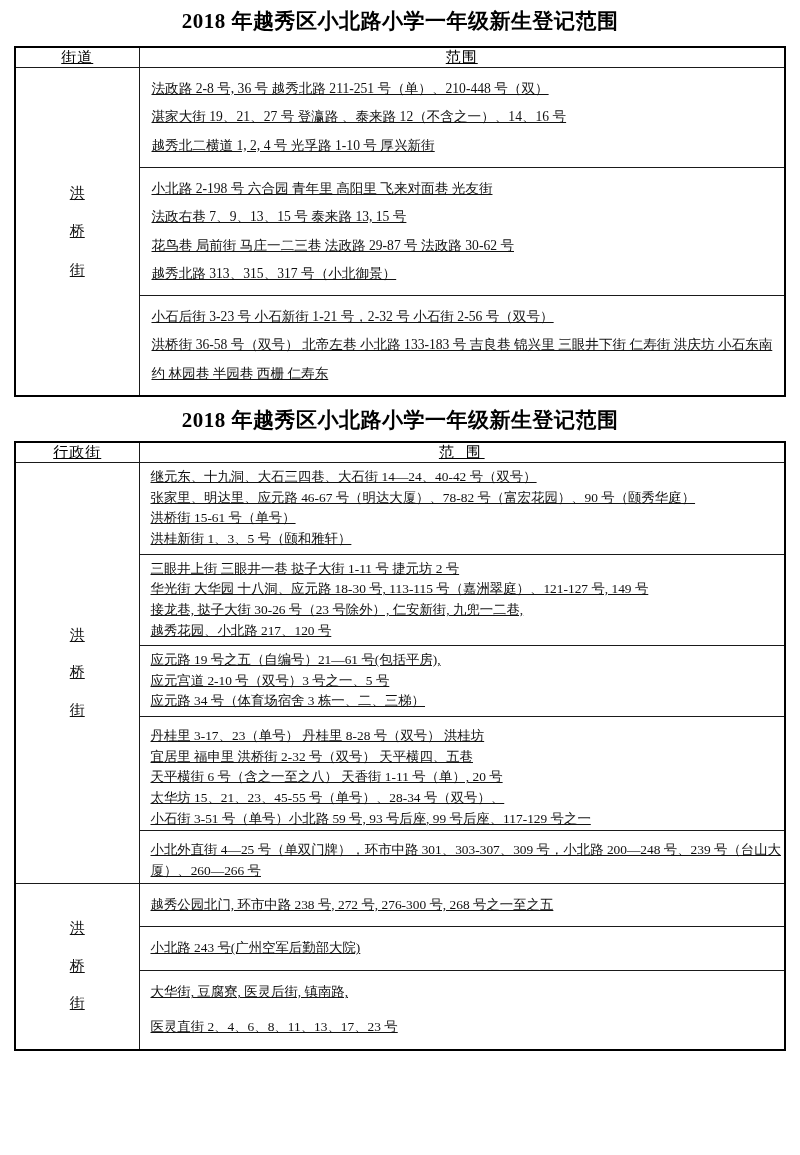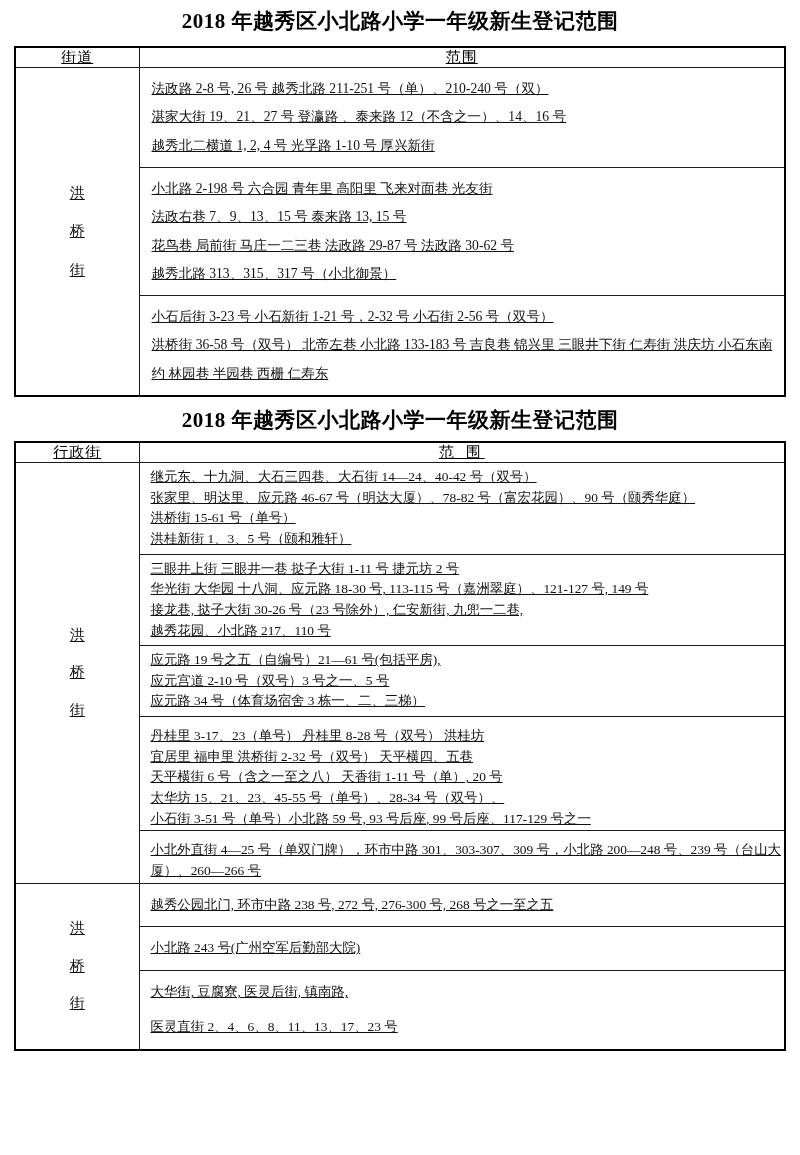--- a/index.html
+++ b/index.html
@@ -120,21 +120,21 @@
         <th class="hdr-cell">范围</th>
       </tr>
 
       <tr>
         <td class="street-cell" rowspan="3">
           <span class="ch">洪</span>
           <span class="ch">桥</span>
           <span class="ch">街</span>
         </td>
         <td class="range-cell">
-          <span class="ln">法政路 2-8 号, 26 号   越秀北路 211-251 号（单）、210-240 号（双）</span>
+          <span class="ln">法政路 2-8 号, 36 号   越秀北路 211-251 号（单）、210-448 号（双）</span>
           <span class="ln">湛家大街 19、21、27 号   登瀛路 、泰来路 12（不含之一）、14、16 号</span>
           <span class="ln">越秀北二横道 1, 2, 4 号 光孚路 1-10 号   厚兴新街</span>
         </td>
       </tr>
 
       <tr>
         <td class="range-cell">
           <span class="ln">小北路 2-198 号   六合园   青年里   高阳里   飞来对面巷   光友街</span>
           <span class="ln">法政右巷 7、9、13、15 号   泰来路 13, 15 号</span>
           <span class="ln">花鸟巷   局前街   马庄一二三巷   法政路 29-87 号   法政路 30-62 号</span>
@@ -176,21 +176,21 @@
           <span class="ln">洪桥街 15-61 号（单号）</span>
           <span class="ln">洪桂新街 1、3、5 号（颐和雅轩）</span>
         </td>
       </tr>
 
       <tr>
         <td class="range-cell">
           <span class="ln">三眼井上街   三眼井一巷   挞子大街 1-11 号   捷元坊 2 号</span>
           <span class="ln">华光街   大华园   十八洞、应元路 18-30 号, 113-115 号（嘉洲翠庭）、121-127 号, 149 号</span>
           <span class="ln">接龙巷, 挞子大街 30-26 号（23 号除外）, 仁安新街, 九兜一二巷,</span>
-          <span class="ln">越秀花园、小北路 217、110 号</span>
+          <span class="ln">越秀花园、小北路 217、120 号</span>
         </td>
       </tr>
 
       <tr>
         <td class="range-cell">
           <span class="ln">应元路 19 号之五（自编号）21—61 号(包括平房),</span>
           <span class="ln">应元宫道 2-10 号（双号）3 号之一、5 号</span>
           <span class="ln">应元路 34 号（体育场宿舍 3 栋一、二、三梯）</span>
         </td>
       </tr>

